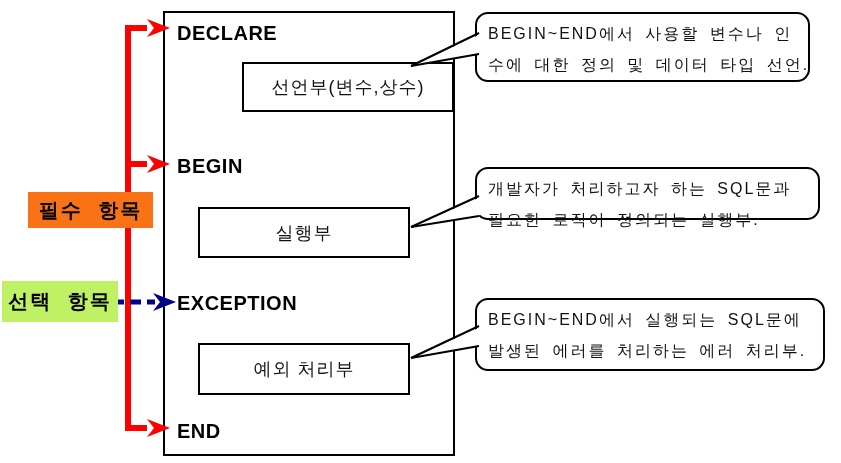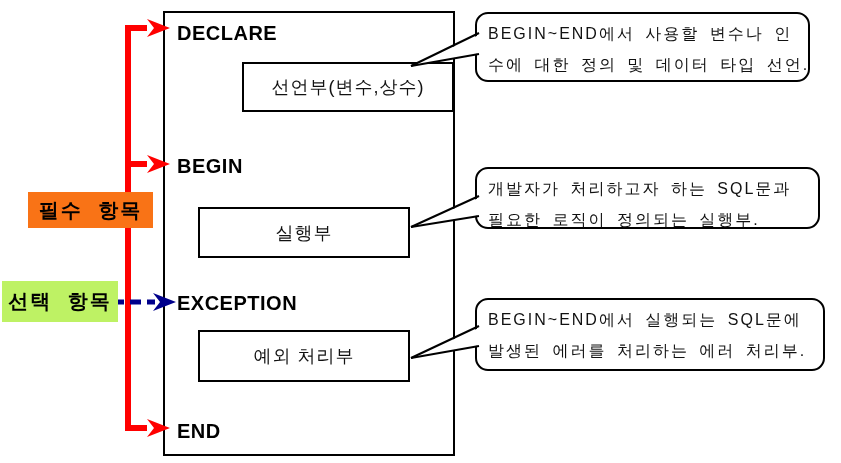--- a/index.html
+++ b/index.html
@@ -47,21 +47,21 @@
     display: flex;
     align-items: center;
     justify-content: center;
     font-size: 18px;
     letter-spacing: 1px;
     color: #111111;
     white-space: nowrap;
   }
   .sec-declaration { top: 62px;  height: 50px; margin-left: 44px; }
   .sec-execution   { top: 207px; height: 51px; }
-  .sec-exception   { top: 330px; height: 52px; }
+  .sec-exception   { top: 343px; height: 52px; }
   .side-label {
     position: absolute;
     display: flex;
     align-items: center;
     justify-content: center;
     font-size: 20px;
     font-weight: bold;
     letter-spacing: 2px;
     word-spacing: 8px;
     color: #000000;
@@ -76,21 +76,21 @@
     border-radius: 13px;
     padding: 4px 6px 17px 11px;
     font-size: 16px;
     line-height: 31px;
     letter-spacing: 2px;
     word-spacing: 4px;
     color: #111111;
     white-space: nowrap;
   }
   .bubble-1 { left: 475px; top: 12px;  width: 335px; height: 70px; }
-  .bubble-2 { left: 475px; top: 167px; width: 345px; height: 62px; }
+  .bubble-2 { left: 475px; top: 167px; width: 345px; height: 53px; }
   .bubble-3 { left: 475px; top: 298px; width: 350px; height: 73px; }
 </style>
 </head>
 <body>
 
 <div class="canvas">
 
   <div class="main-rect"></div>
 
   <div class="section-box sec-declaration">

